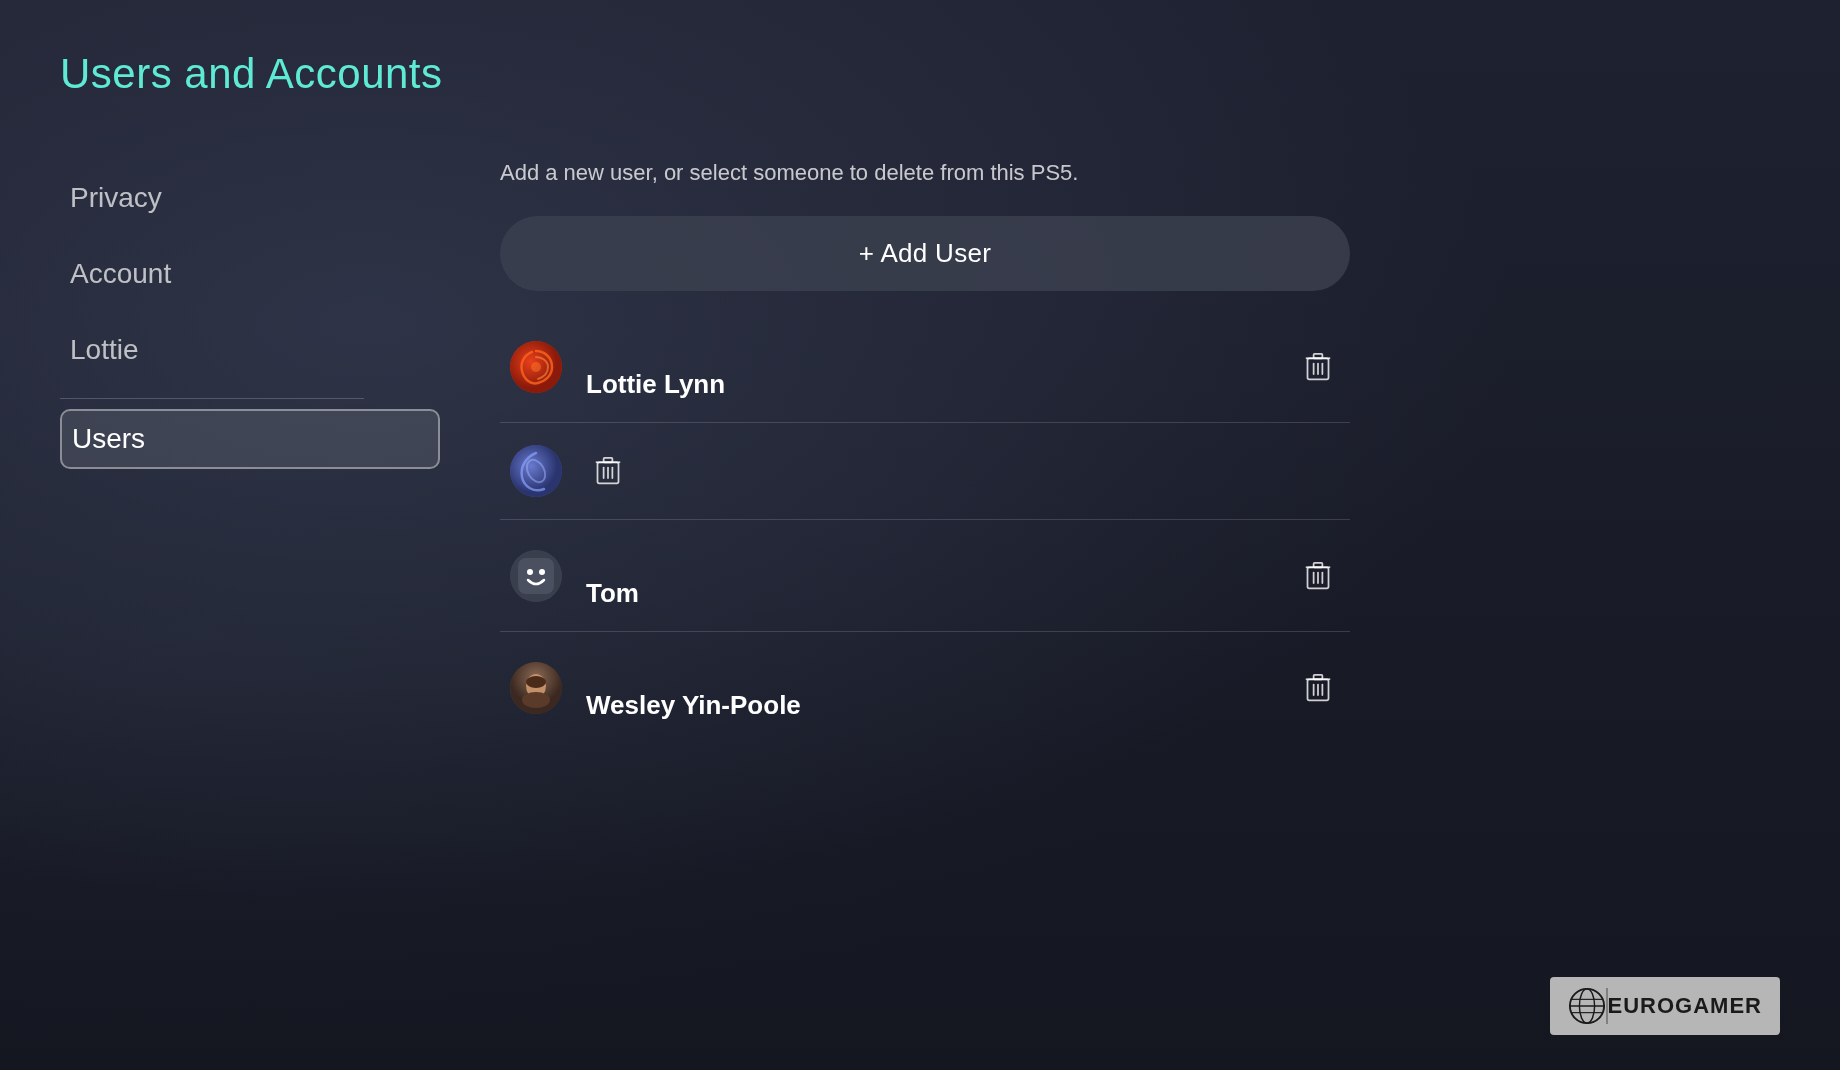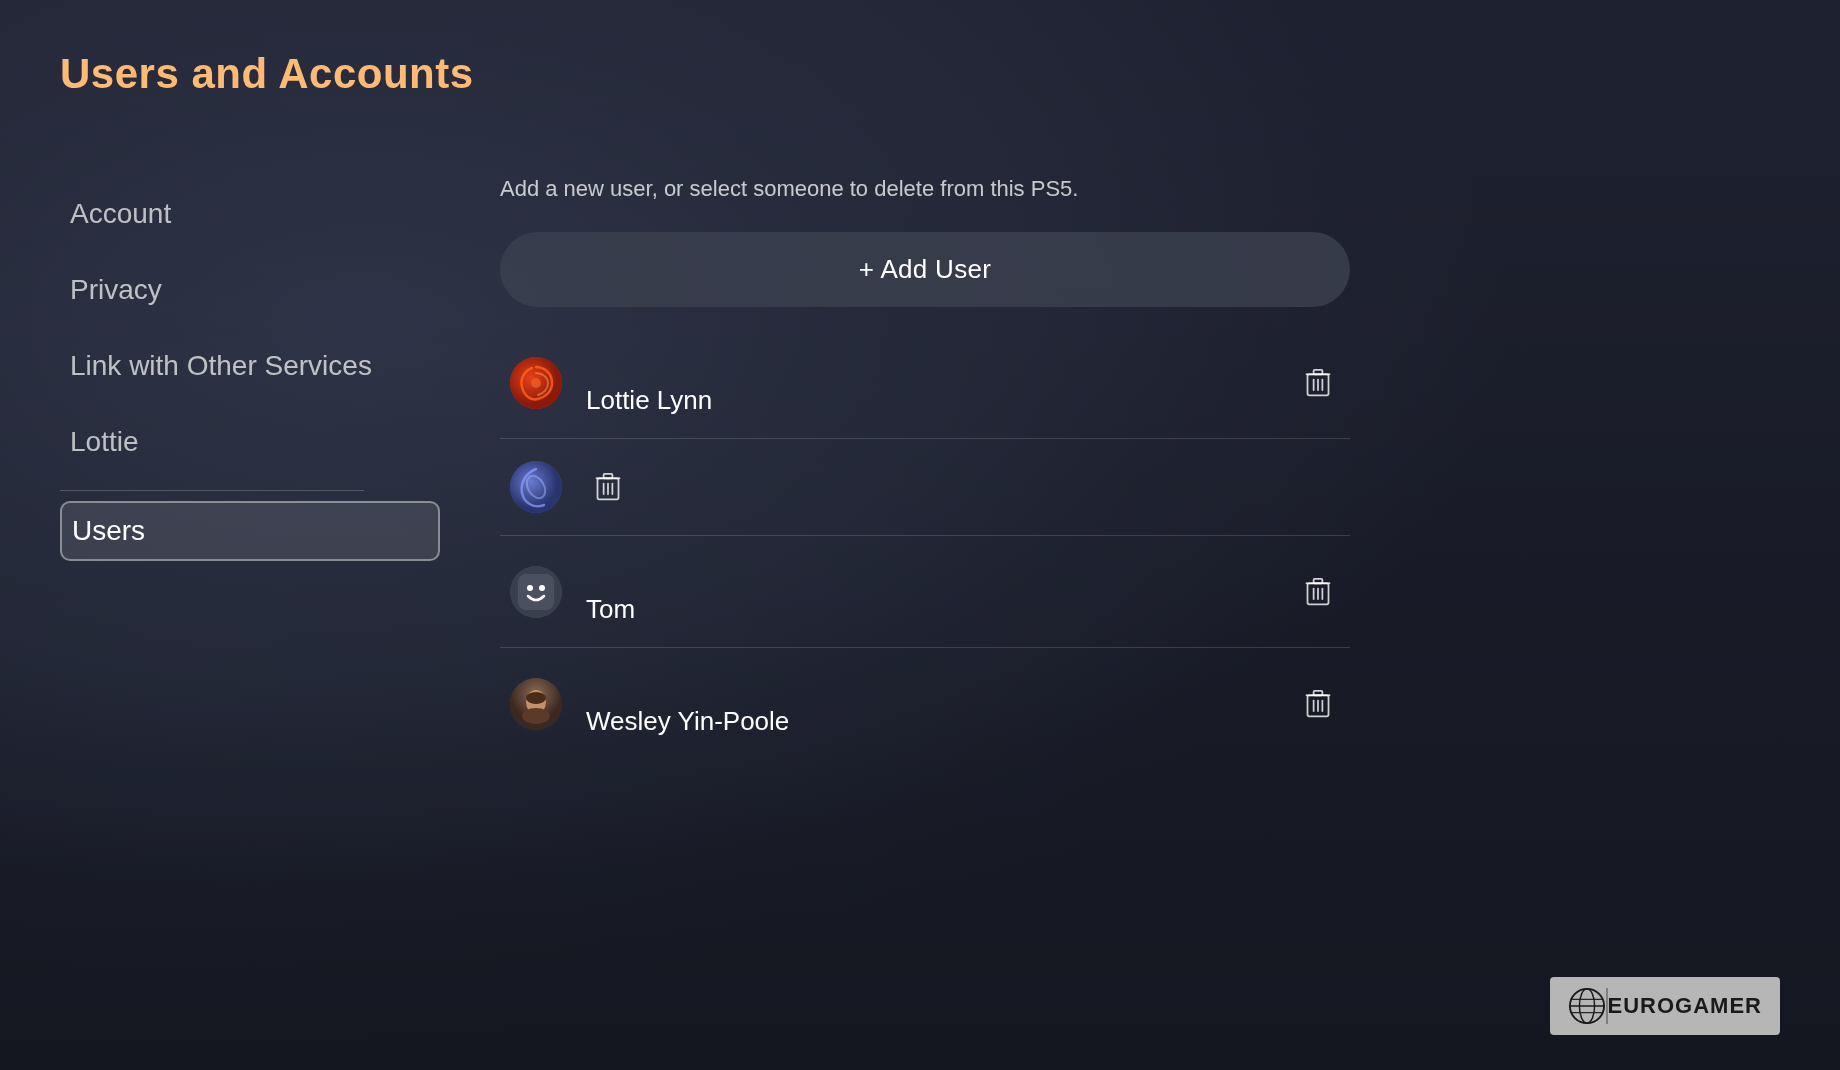--- a/index.html
+++ b/index.html
@@ -30,23 +30,23 @@
       position: relative;
       z-index: 1;
       display: flex;
       flex-direction: column;
       height: 100%;
       padding: 50px 60px 40px 60px;
     }
 
     .page-title {
       font-size: 42px;
-      font-weight: 700;
-      color: #fdba74;
-      margin-bottom: 78px;
+      font-weight: 400;
+      color: #5eead4;
+      margin-bottom: 62px;
       letter-spacing: 0.5px;
     }
 
     .content-area {
       display: flex;
       flex: 1;
       gap: 0;
     }
 
     
@@ -166,21 +166,21 @@
     }
 
     
     .avatar-wesley {
       background: radial-gradient(circle at 40% 40%, #6b4c3b, #3b2820);
       font-size: 24px;
     }
 
     .user-name {
       font-size: 26px;
-      font-weight: 400;
+      font-weight: 700;
       color: #ffffff;
       flex: 1;
       margin-top: 36px;
     }
 
     .delete-btn {
       background: none;
       border: none;
       cursor: pointer;
       color: rgba(255,255,255,0.7);
@@ -231,23 +231,22 @@
 <body>
 
 <div class="bg-overlay"></div>
 
 <div class="page-container">
   <h1 class="page-title">Users and Accounts</h1>
 
   <div class="content-area">
 
     <nav class="sidebar">
+      <div class="sidebar-item">Privacy</div>
       <div class="sidebar-item">Account</div>
-      <div class="sidebar-item">Privacy</div>
-      <div class="sidebar-item">Link with Other Services</div>
       <div class="sidebar-item">Lottie</div>
       <div class="sidebar-divider"></div>
       <div class="sidebar-item active">Users</div>
     </nav>
 
     <main class="main-content">
       <p class="description-text">Add a new user, or select someone to delete from this PS5.</p>
 
       <button class="add-user-btn">
         <span>+ Add User</span>

